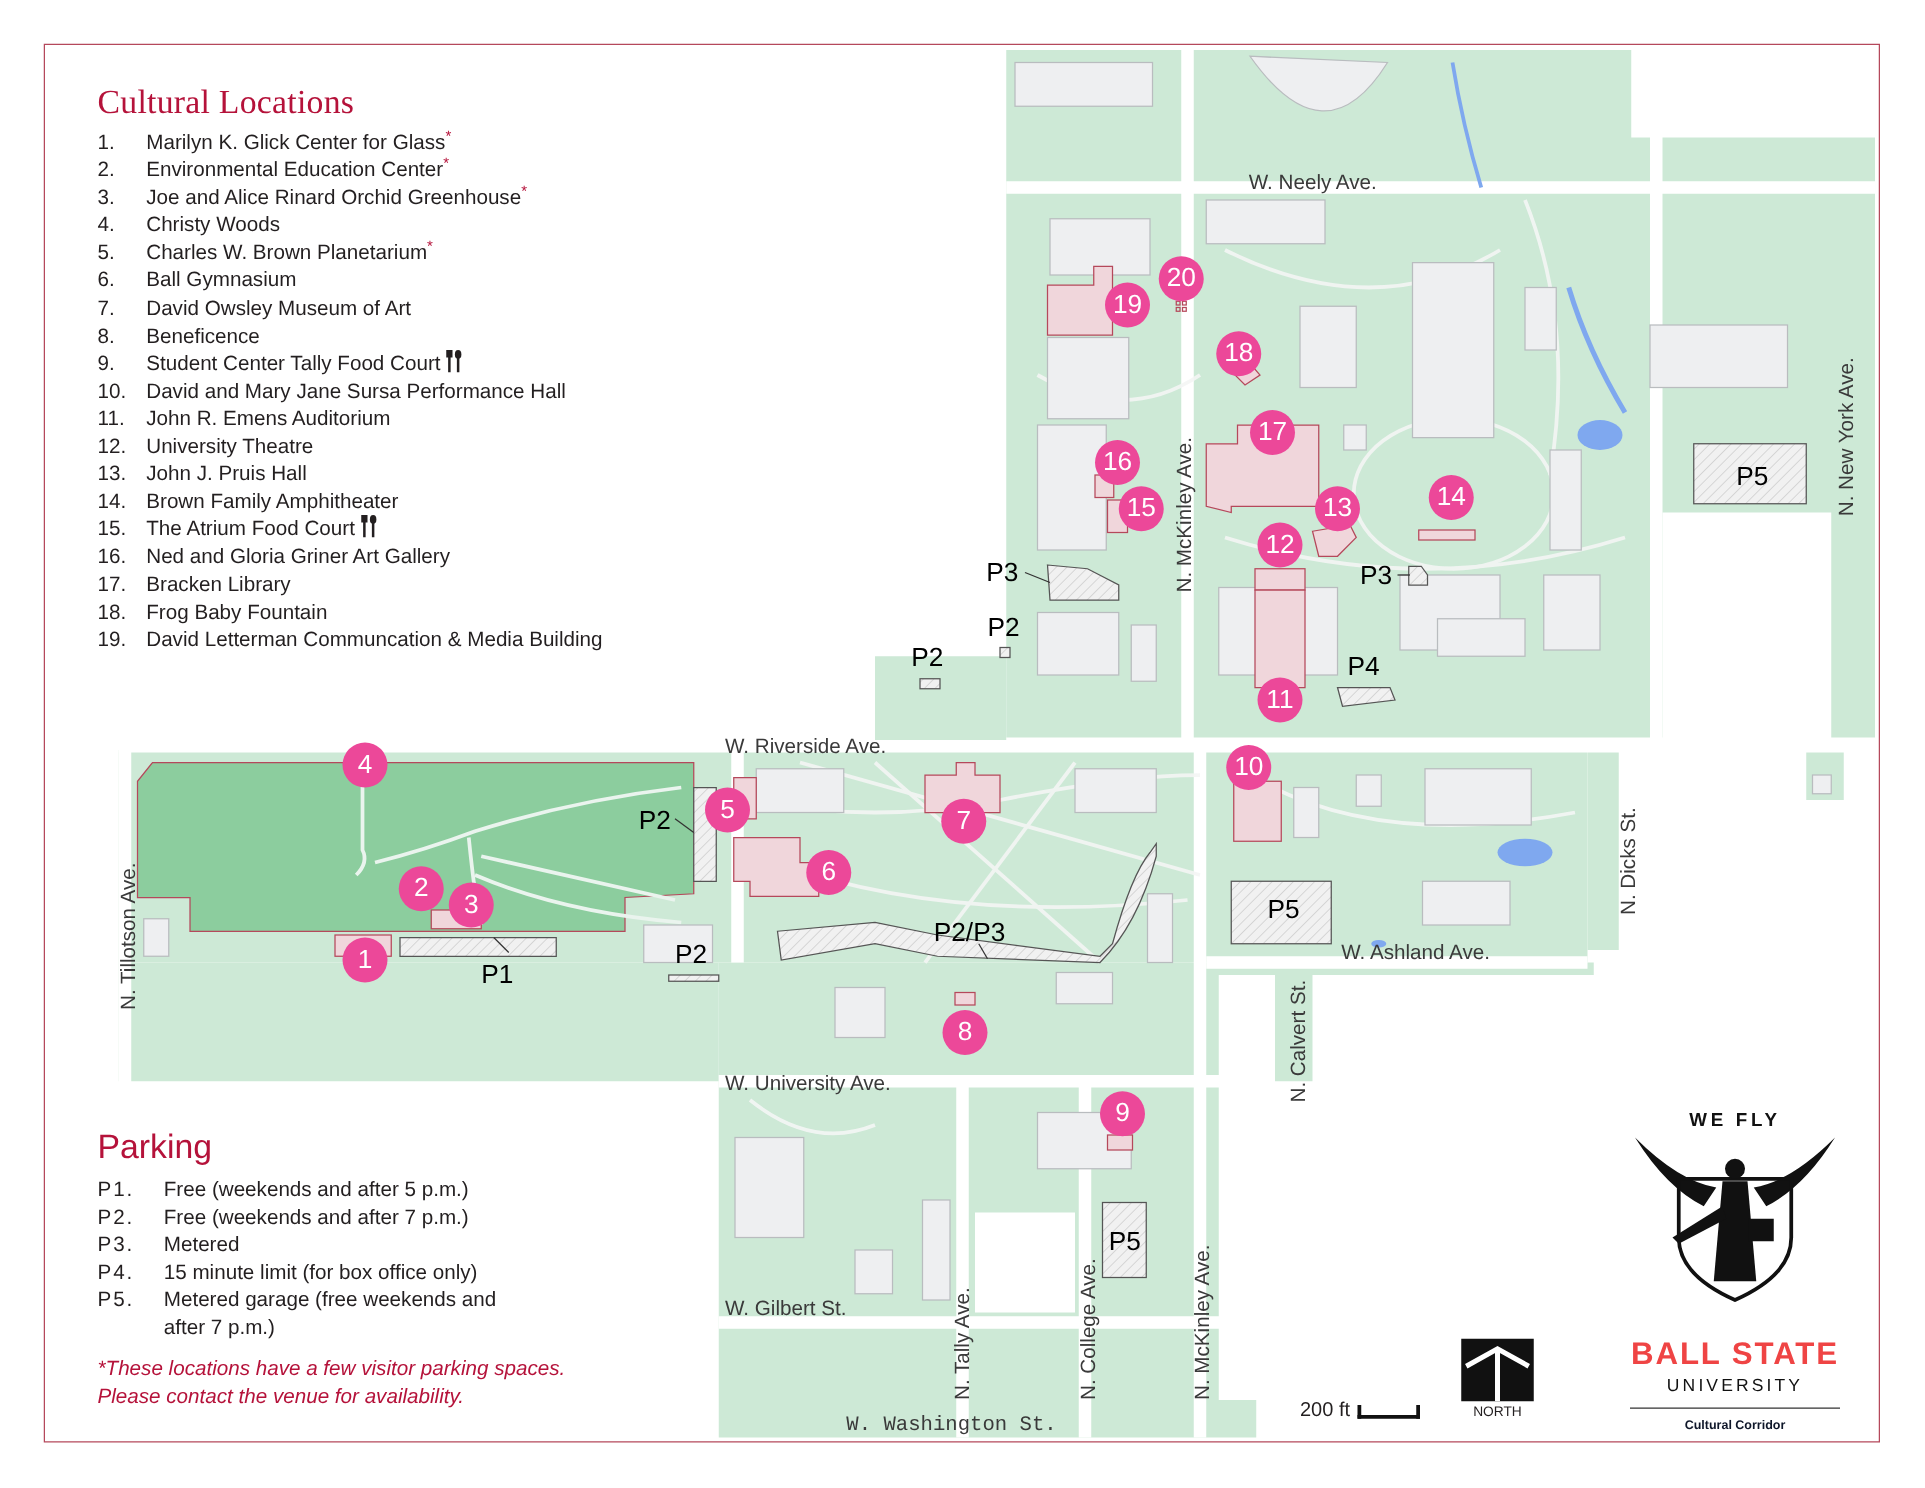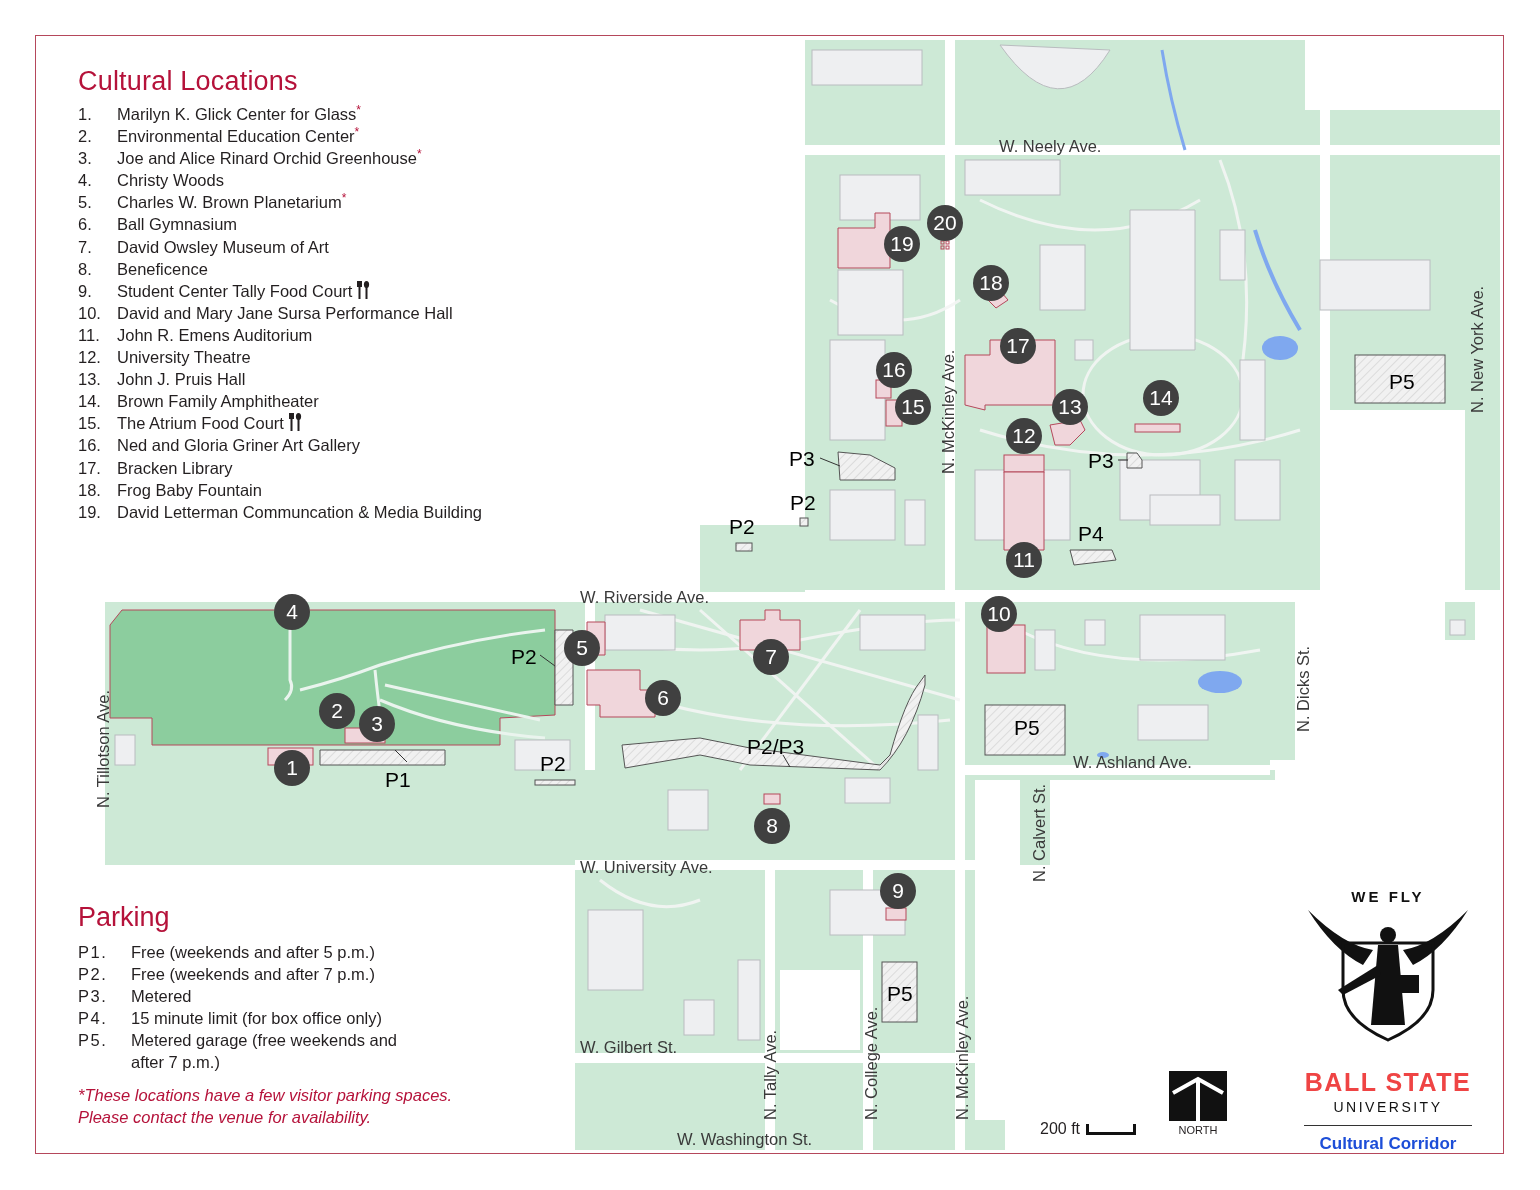--- a/index.html
+++ b/index.html
@@ -2,50 +2,50 @@
 <html><head>
 <meta charset="utf-8">
 <style>
   html, body { margin:0; padding:0; background:#ffffff; }
   body { width:1540px; height:1190px; position:relative; overflow:hidden;
          font-family:"Liberation Sans", "DejaVu Sans", sans-serif; color:#231f20; }
   .frame { position:absolute; left:35px; top:35px; width:1469px; height:1119px;
            border:1px solid #b5485b; box-sizing:border-box; }
   #map { position:absolute; left:0; top:0; width:1540px; height:1190px; }
   .legend { position:absolute; left:78px; top:66px; width:520px; }
-  .legend h2 { margin:0 0 6px 0; font-weight:normal; font-size:27px; color:#b5123a; letter-spacing:0.2px; }
+  .legend h2 { margin:0 0 6px 0; font-weight:normal; font-size:27px; color:#b5123a; letter-spacing:0.2px;font-family:Liberation Serif, serif; }
   .legend ol { list-style:none; margin:0; padding:0; }
   .legend li { font-size:16.5px; line-height:22.1px; white-space:nowrap; display:flex; }
   .legend .num { width:39px; display:inline-block; }
   .legend .ast { color:#b5123a; font-size:12px; vertical-align:super; line-height:0; }
   .fork { display:inline-block; margin-left:4px; vertical-align:-2px; }
   .parking { position:absolute; left:78px; top:902px; width:470px; }
   .parking h2 { margin:0 0 8px 0; font-weight:normal; font-size:27px; color:#b5123a; }
   .parking li { font-size:16.5px; line-height:22px; display:flex; list-style:none; }
   .parking ul { margin:0; padding:0; }
   .parking .code { width:53px; display:inline-block; letter-spacing:1.5px; }
   .parking .desc { display:inline-block; width:300px; }
   .note { margin-top:11px; color:#b5123a; font-style:italic; font-size:16.5px; line-height:22px; }
   .street { position:absolute; font-size:16.5px; color:#3a3a3a; white-space:nowrap; }
   .street.v { transform-origin:left top; transform:rotate(-90deg); }
   .plabel { position:absolute; font-size:21px; color:#000000; }
-  .marker { position:absolute; width:36px; height:36px; border-radius:50%; background:#404040;
+  .marker { position:absolute; width:36px; height:36px; border-radius:50%; background:#ec4899;
             color:#fff; font-size:21px; display:flex; align-items:center; justify-content:center;
             margin-left:-18px; margin-top:-18px; }
   .scale { position:absolute; left:1040px; top:1120px; font-size:16px; color:#231f20; display:flex; align-items:flex-end; }
   .scale .bar { width:44px; height:8px; border:3px solid #111; border-top:none; margin-left:6px; margin-bottom:3px; }
   .north { position:absolute; left:1165px; top:1071px; width:66px; text-align:center; }
   .north .box { width:58px; height:50px; background:#111; margin:0 auto; position:relative; }
   .north .lbl { font-size:11px; margin-top:3px; color:#231f20; }
   .logo { position:absolute; left:1300px; top:888px; width:176px; text-align:center; }
   .logo .wefly { font-weight:bold; font-size:15px; letter-spacing:3px; color:#111; }
   .logo .bsu1 { font-weight:bold; font-size:25px; letter-spacing:1.5px; color:#ef4444; margin-top:20px; line-height:26px; }
   .logo .bsu2 { font-size:14px; letter-spacing:2.5px; color:#111; line-height:24px; }
   .logo hr { border:none; border-top:1px solid #333; margin:6px 4px 8px 4px; }
-  .logo .cc { font-weight:bold; font-size:17px; color:#1d4ed8; }
+  .logo .cc { font-weight:bold; font-size:10px; color:#0f172a; }
 </style>
 </head>
 <body>
 
 <svg id="map" viewBox="0 0 1540 1190" xmlns="http://www.w3.org/2000/svg">
   <defs>
     <pattern id="hatch" width="6" height="6" patternUnits="userSpaceOnUse" patternTransform="rotate(45)">
       <rect width="6" height="6" fill="#f1f1f1"></rect>
       <line x1="0" y1="0" x2="0" y2="6" stroke="#d4d4d4" stroke-width="1.5"></line>
     </pattern>
@@ -207,21 +207,21 @@
   </g>
 </svg>
 
 <div class="frame"></div>
 
 <span class="street" style="left:999px;top:137px;">W. Neely Ave.</span>
 <span class="street" style="left:580px;top:588px;">W. Riverside Ave.</span>
 <span class="street" style="left:1073px;top:753px;">W. Ashland Ave.</span>
 <span class="street" style="left:580px;top:858px;">W. University Ave.</span>
 <span class="street" style="left:580px;top:1038px;">W. Gilbert St.</span>
-<span class="street" style="left:677px;top:1130px;">W. Washington St.</span>
+<span class="street" style="left:677px;top:1130px;font-family:Liberation Mono, monospace;">W. Washington St.</span>
 <span class="street v" style="left:94px;top:808px;">N. Tillotson Ave.</span>
 <span class="street v" style="left:939px;top:474px;">N. McKinley Ave.</span>
 <span class="street v" style="left:1030px;top:882px;">N. Calvert St.</span>
 <span class="street v" style="left:1294px;top:732px;">N. Dicks St.</span>
 <span class="street v" style="left:1468px;top:413px;">N. New York Ave.</span>
 <span class="street v" style="left:761px;top:1120px;">N. Tally Ave.</span>
 <span class="street v" style="left:862px;top:1120px;">N. College Ave.</span>
 <span class="street v" style="left:953px;top:1120px;">N. McKinley Ave.</span>
 
 <span class="plabel" style="left:385px;top:768px;">P1</span>

